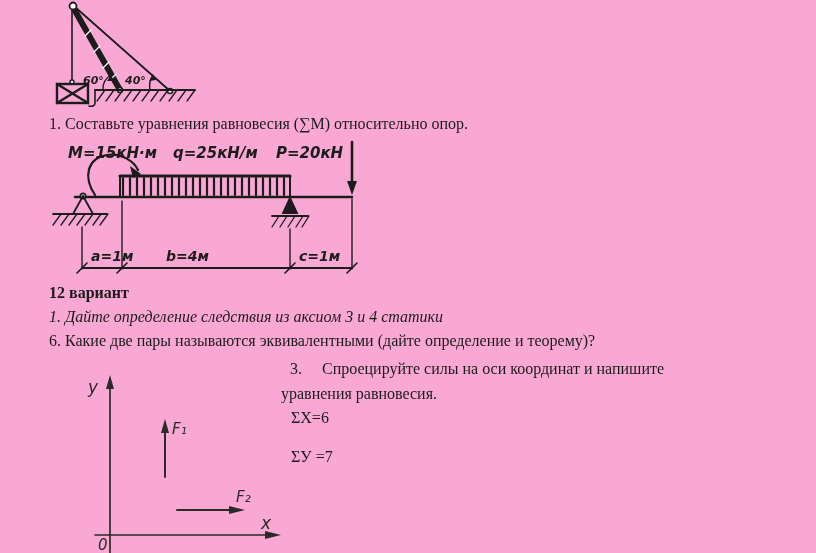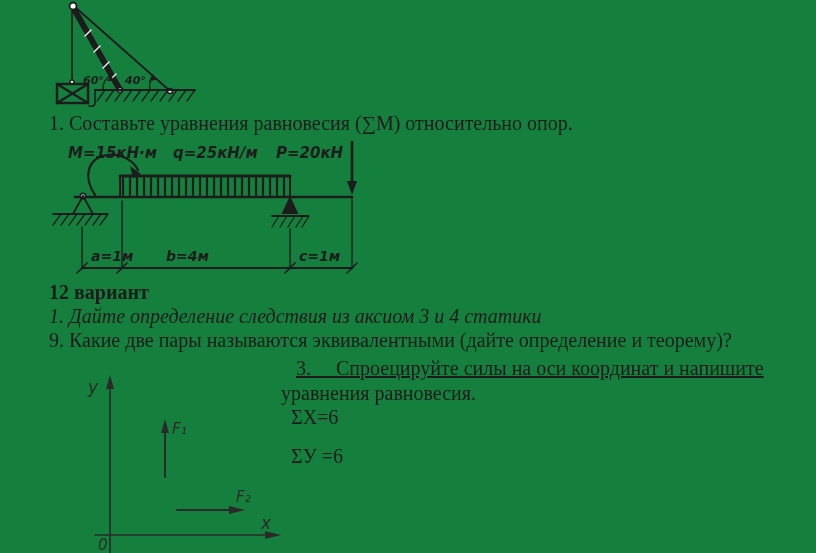--- a/index.html
+++ b/index.html
@@ -1,18 +1,18 @@
 <!DOCTYPE html>
 <html><head>
 <meta charset="utf-8">
 <style>
   html,body{margin:0;padding:0;background:#fff;}
-  .page{position:relative;width:816px;height:553px;background:#15803d;overflow:hidden;
+  .page{position:relative;width:816px;height:553px;background:#f9a8d4;overflow:hidden;
         font-family:"Liberation Serif", serif;color:#1b1b1b;}
-  .tl{position:absolute;font-size:20px;line-height:21px;white-space:pre;}
+  .tl{position:absolute;font-size:16px;line-height:21px;white-space:pre;}
   .bold{font-weight:bold;font-family:Liberation Serif, serif;}
   svg.fig{position:absolute;overflow:visible;}
   .figtext{font-family:"DejaVu Sans", sans-serif;font-style:italic;font-weight:bold;fill:#1c1c1c;}
   .axtext{font-family:"DejaVu Sans", sans-serif;font-style:italic;fill:#2a2a2a;}
   path,line,polyline{stroke-linecap:round;}
 </style>
 </head>
 <body>
 
 <div class="page">
@@ -110,26 +110,26 @@
     <text class="figtext" x="23" y="23" font-size="15">М=15кН·м</text>
     <text class="figtext" x="128" y="23" font-size="15">q=25кН/м</text>
     <text class="figtext" x="231" y="23" font-size="15">Р=20кН</text>
     <text class="figtext" x="46" y="126" font-size="14">а=1м</text>
     <text class="figtext" x="121" y="126" font-size="14">b=4м</text>
     <text class="figtext" x="254" y="126" font-size="14">с=1м</text>
   </svg>
 
   <div class="tl bold" style="left:49px;top:282px;">12 вариант</div>
   <div class="tl" style="left:49px;top:306px;font-style:italic;">1. Дайте определение следствия из аксиом 3 и 4 статики</div>
-  <div class="tl" style="left:49px;top:330px;">9. Какие две пары называются эквивалентными (дайте определение и теорему)?</div>
+  <div class="tl" style="left:49px;top:330px;">6. Какие две пары называются эквивалентными (дайте определение и теорему)?</div>
 
-  <div class="tl" style="left:296px;top:358px;text-decoration:underline;">3.     Спроецируйте силы на оси координат и напишите</div>
+  <div class="tl" style="left:290px;top:358px;">3.     Спроецируйте силы на оси координат и напишите</div>
   <div class="tl" style="left:281px;top:383px;">уравнения равновесия.</div>
   <div class="tl" style="left:291px;top:407px;">ΣХ=6</div>
-  <div class="tl" style="left:291px;top:446px;">ΣУ =6</div>
+  <div class="tl" style="left:291px;top:446px;">ΣУ =7</div>
 
   <svg class="fig" style="left:55px;top:370px" width="250" height="183" viewBox="0 0 250 183">
     <g stroke="#2a2a2a" fill="none">
 
       <g>
         <line x1="55" y1="12" x2="55" y2="183" stroke-width="1.7"></line>
         <polygon points="55,5 51,19 59,19" fill="#2a2a2a" stroke="none"></polygon>
       </g>
 
       <g>

